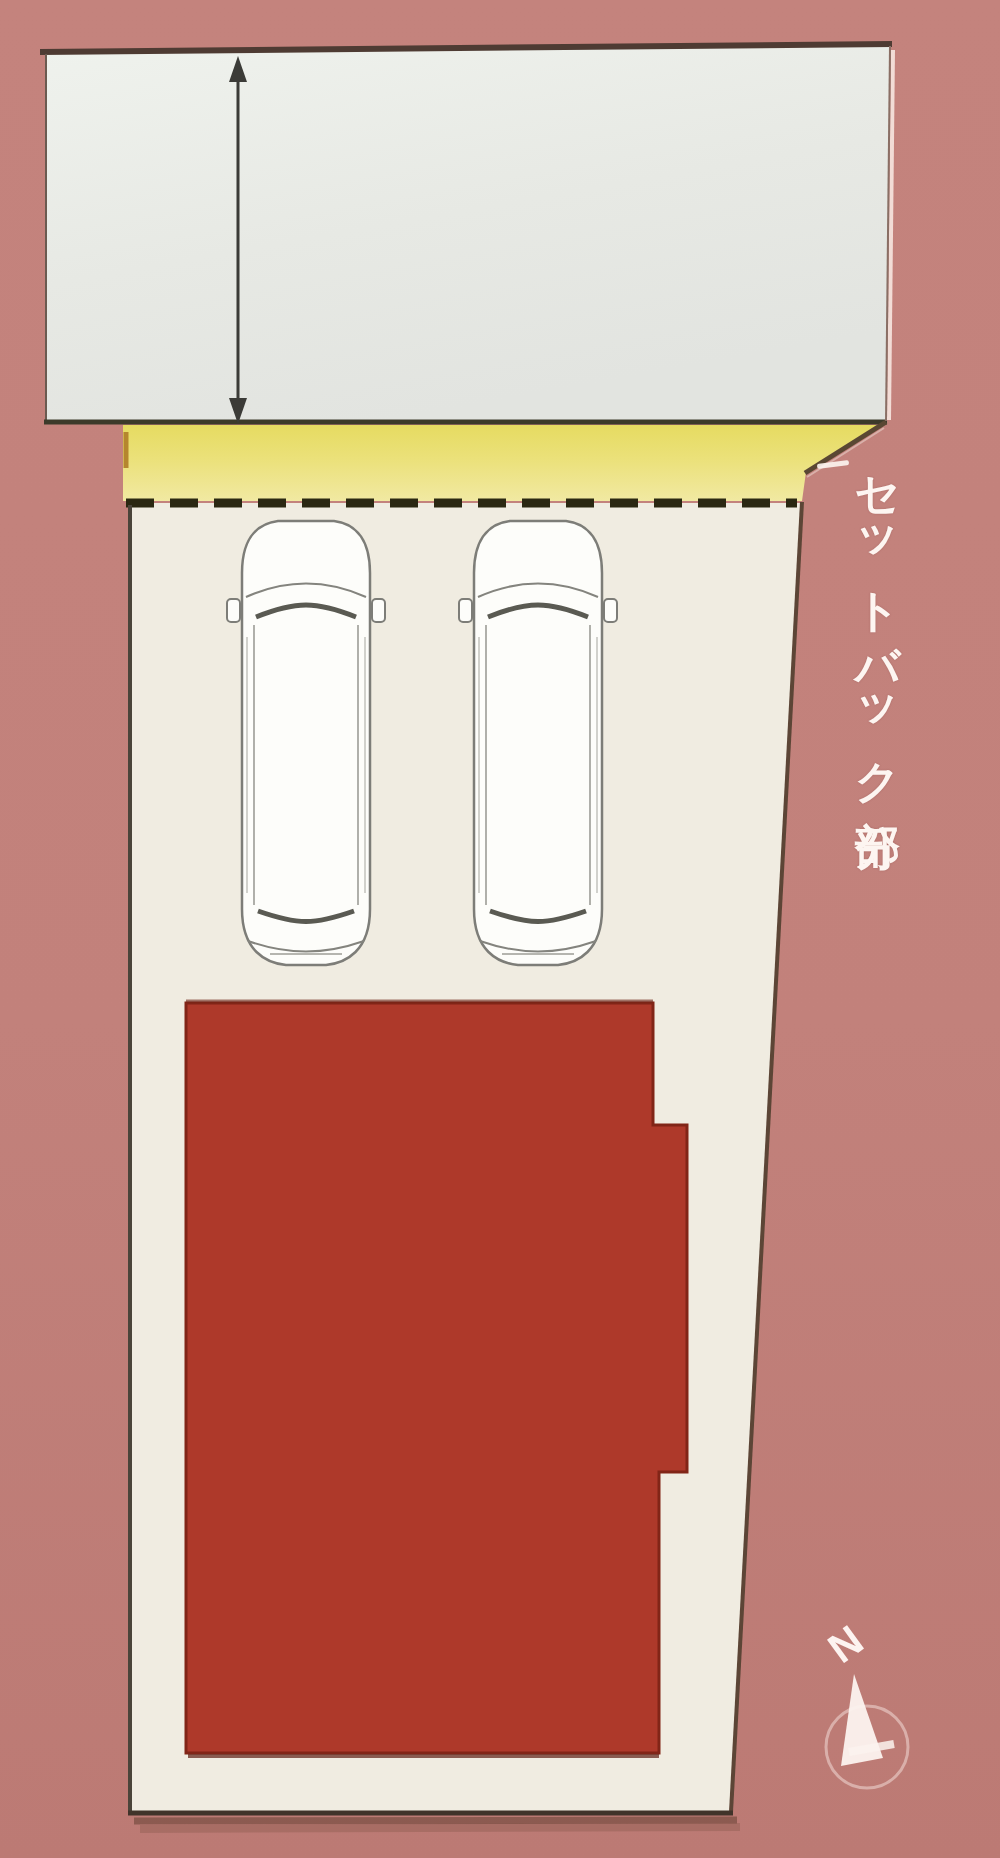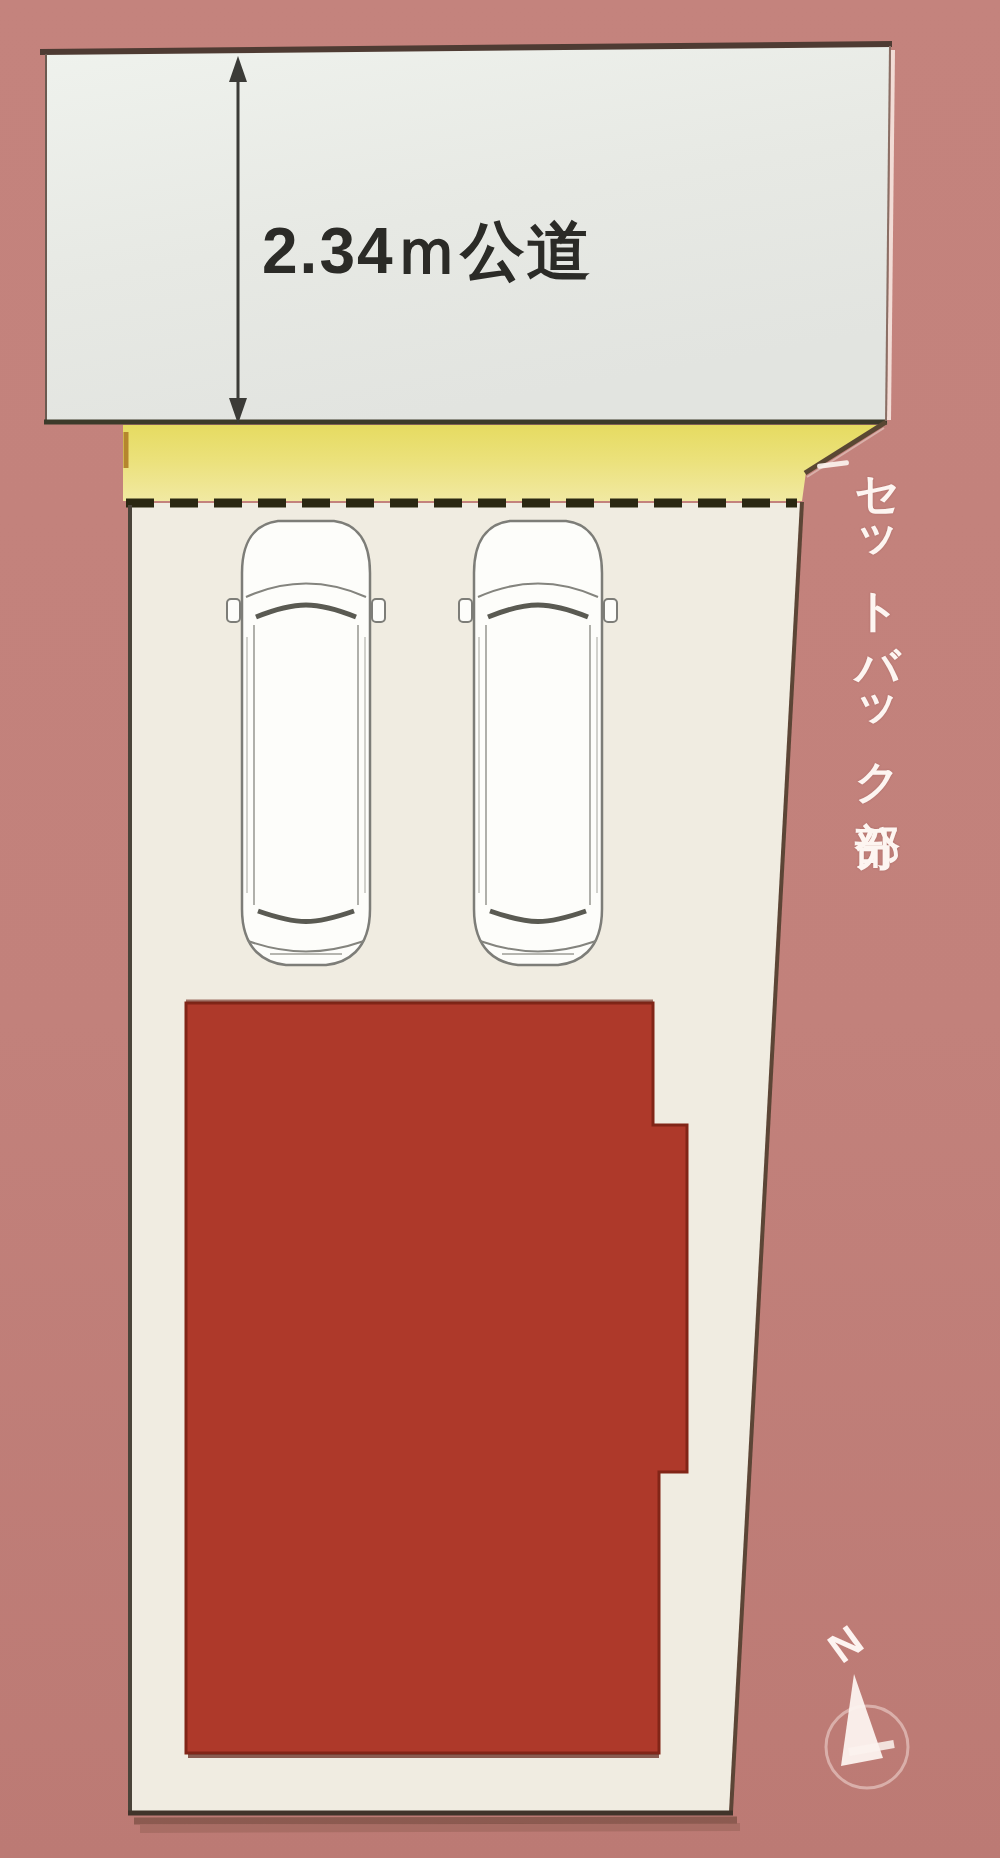--- a/index.html
+++ b/index.html
@@ -113,19 +113,18 @@
     <line x1="186" y1="1001" x2="653" y2="1001" stroke="#6e2216" stroke-width="3" opacity="0.6"></line>
 
     <g>
       <circle cx="867" cy="1747" r="41" fill="none" stroke="#fdf0ec" stroke-width="3" opacity="0.45"></circle>
       <polygon points="854,1674 841,1766 883,1758" fill="#fcf3ef" opacity="0.95"></polygon>
       <line x1="849" y1="1752" x2="894" y2="1744" stroke="#fcf3ef" stroke-width="8" opacity="0.85"></line>
       <text x="847" y="1658" text-anchor="middle" transform="rotate(-36 847 1646)" font-family="Liberation Sans, DejaVu Sans, sans-serif" font-size="42" font-weight="bold" fill="#fdf3f0">N</text>
     </g>
   </svg>
 
-  <div class="road-label">2.34ｍ公道</div>
 
   <div class="setback-leader"></div>
 
   <div class="setback-label">セットバック部分</div>
 
 </div>
 
 </body></html>

